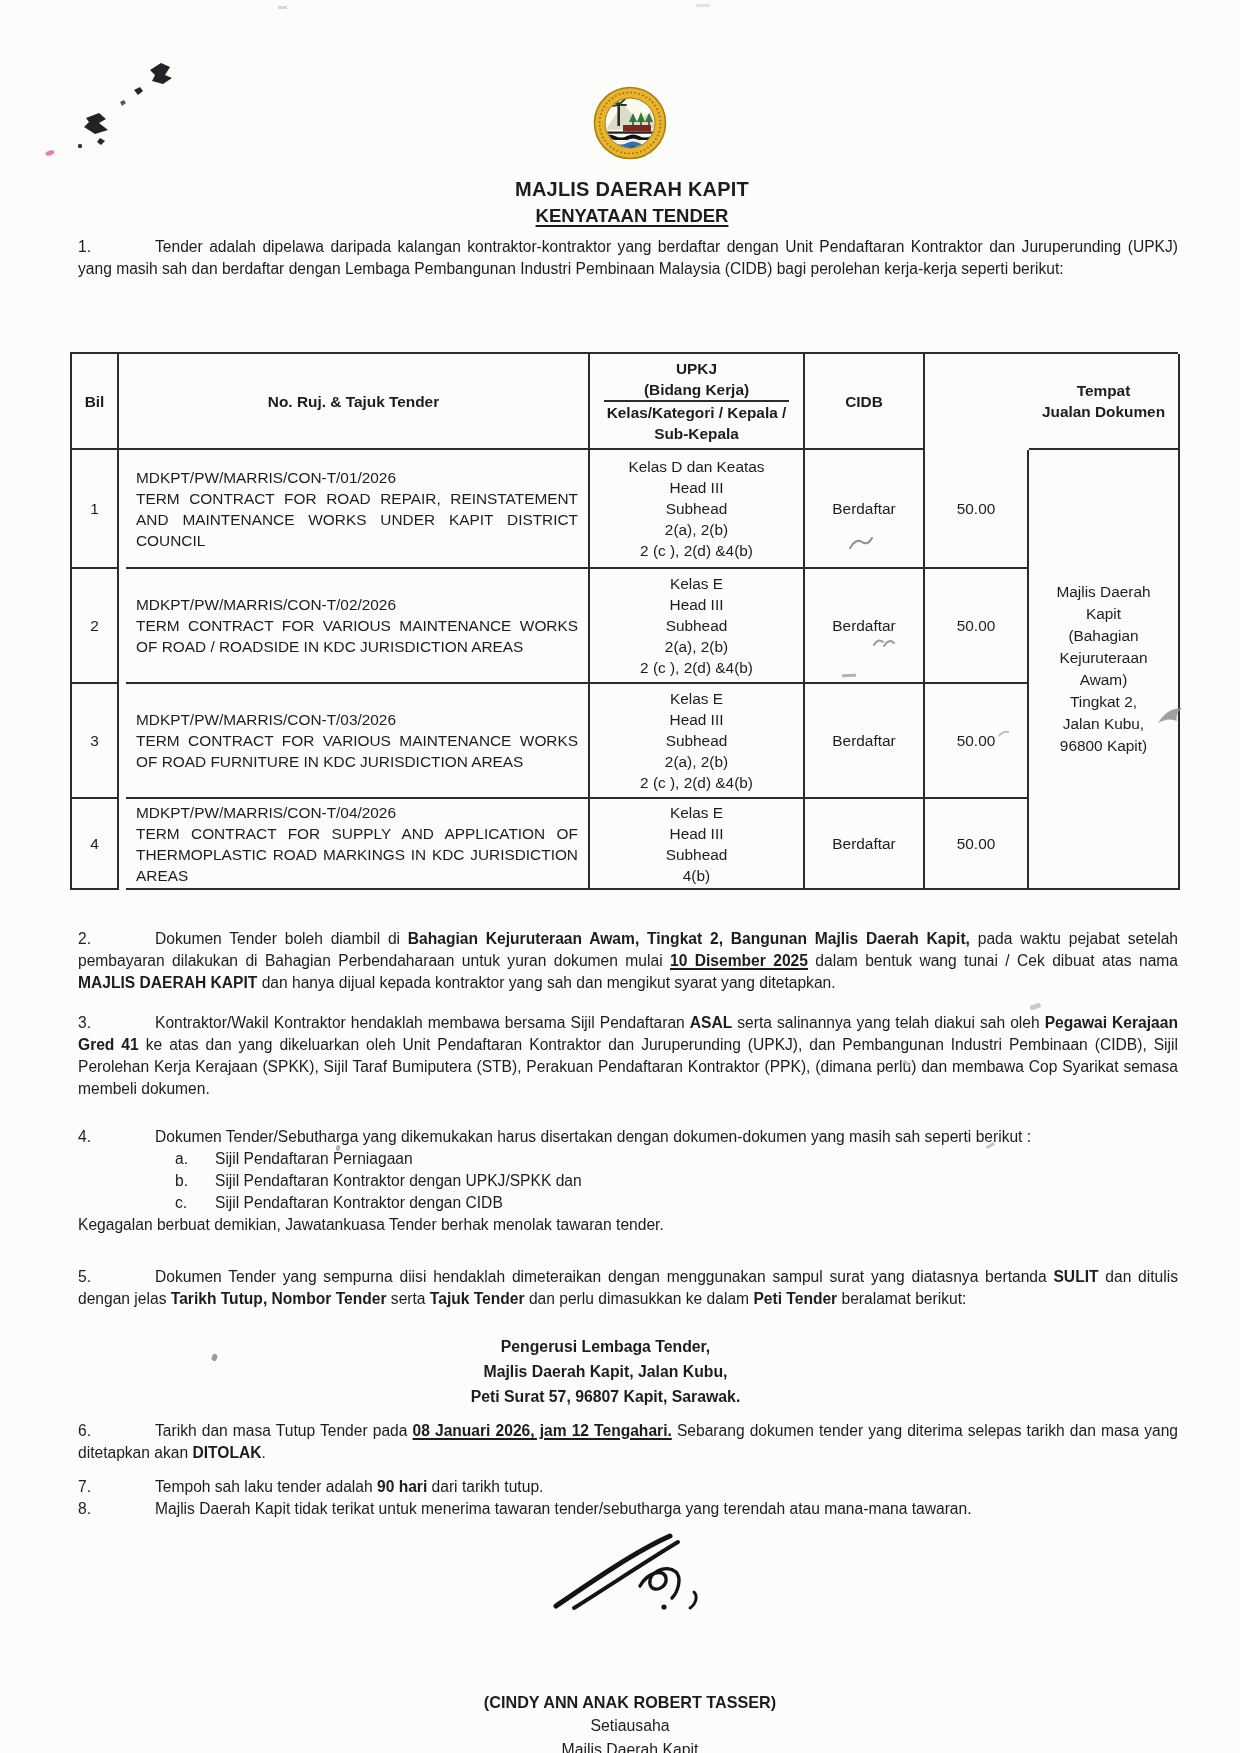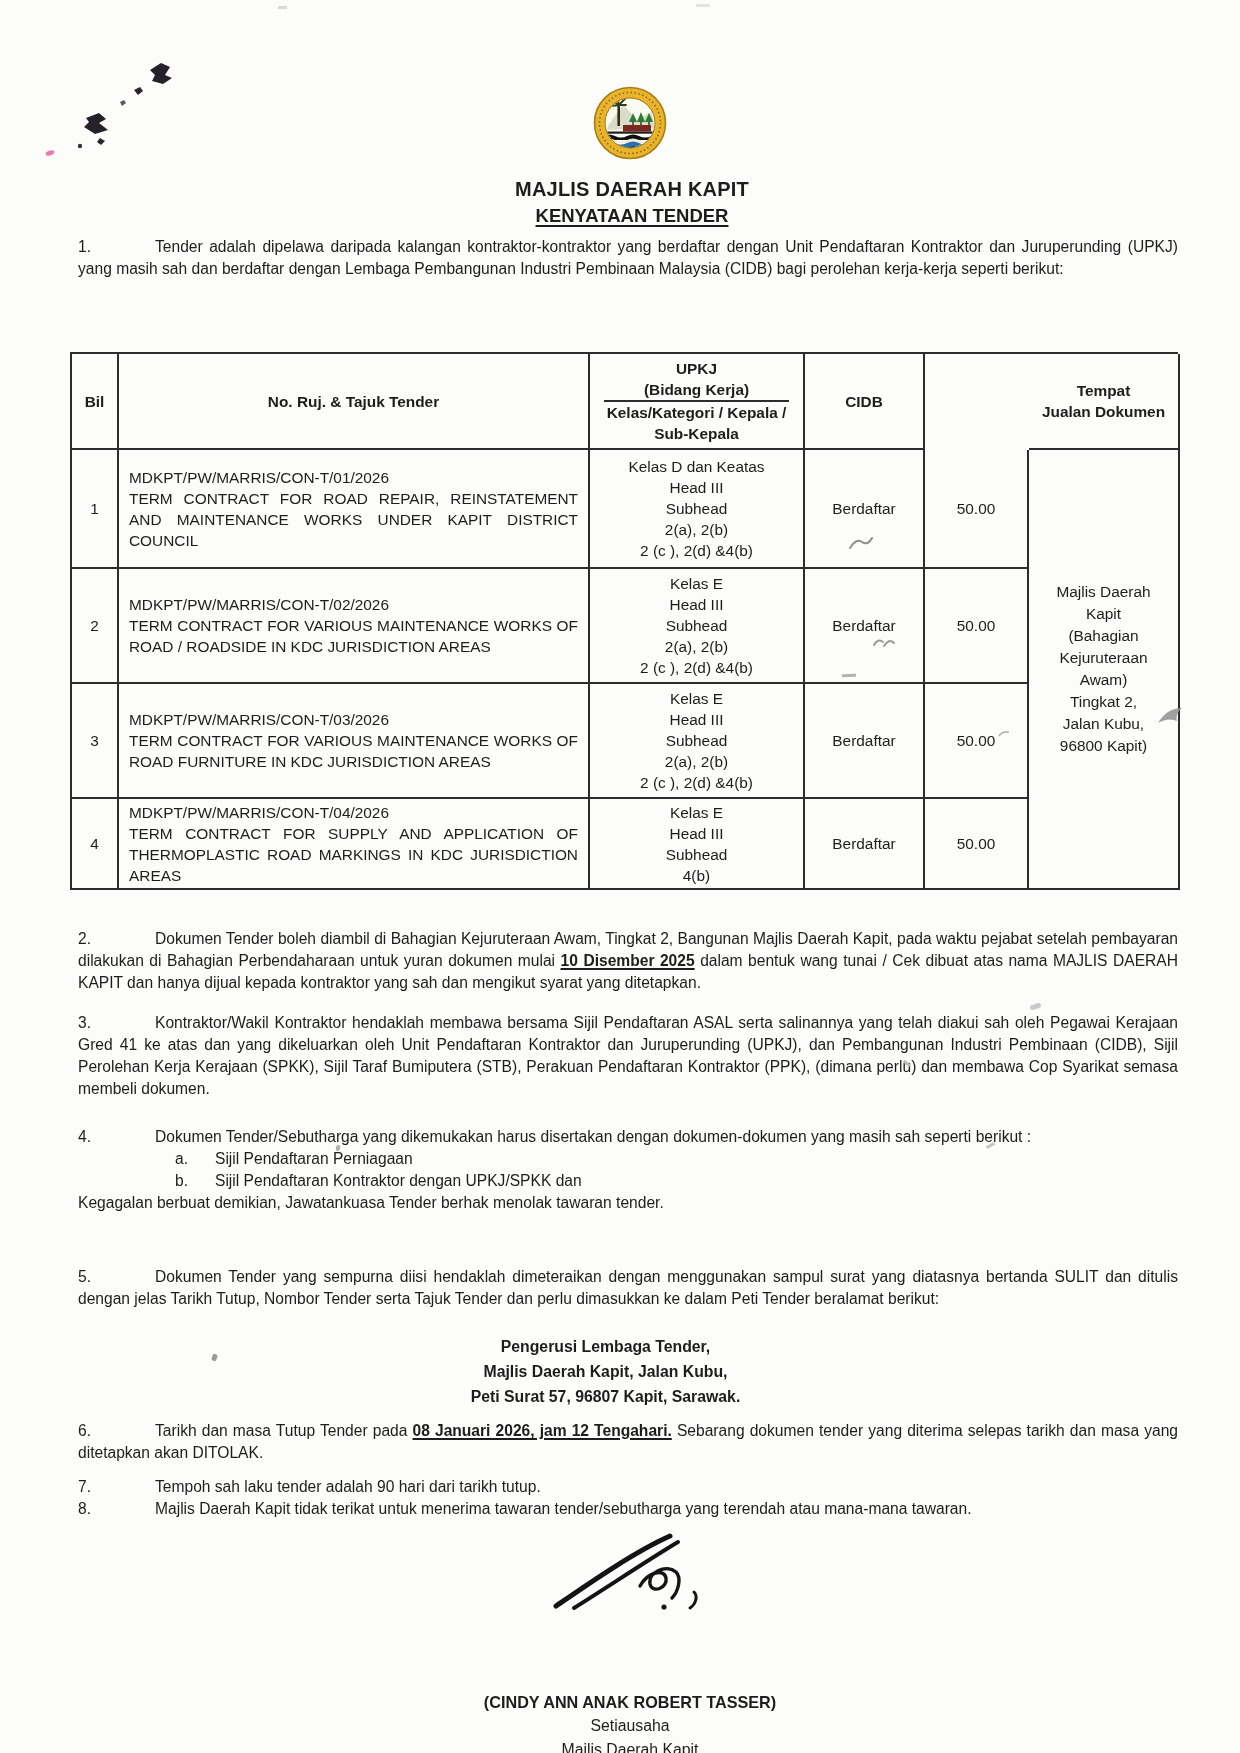--- a/index.html
+++ b/index.html
@@ -15,21 +15,21 @@
   }
   
   .logo{position:absolute;left:593px;top:86px;width:74px;height:74px;}
   .doc-header{position:absolute;left:12px;top:176px;width:1240px;text-align:center;}
   .org-name{font-size:20px;font-weight:700;letter-spacing:.2px;line-height:26px;}
   .doc-title{font-size:18.5px;font-weight:700;line-height:28px;text-decoration:underline;text-decoration-thickness:2px;text-underline-offset:3px;}
   
   .para{position:absolute;left:78px;width:1100px;text-align:justify;font-size:15.6px;line-height:22px;}
   .pnum{font-size:15.6px;}
   .ptab{display:inline-block;width:64px;}
-  .b{font-weight:400;}
+  .b{font-weight:700;}
   .bu{font-weight:700;text-decoration:underline;text-decoration-thickness:1.8px;text-underline-offset:2px;}
   .pos-p1{top:236px;}
   .pos-p2{top:928px;}
   .pos-p3{top:1012px;}
   .pos-p4{top:1126px;}
   .pos-p5{top:1266px;}
   .pos-p6{top:1420px;}
   .pos-p7{top:1476px;}
   .pos-p8{top:1498px;}
   .subitem{padding-left:97px;text-align:left;}
@@ -49,21 +49,21 @@
   }
   .cell{border-right:2px solid #2c2c2c;border-bottom:2px solid #2c2c2c;box-sizing:border-box;
         display:flex;align-items:center;justify-content:center;text-align:center;}
   .th{font-weight:700;}
   .pre{white-space:pre-line;}
   .c1{grid-column:1}.c2{grid-column:2}.c3{grid-column:3}.c4{grid-column:4}.c5{grid-column:5}.c6{grid-column:6}
   .hr{grid-row:1}.r1{grid-row:2}.r2{grid-row:3}.r3{grid-row:4}.r4{grid-row:5}
   .c-upkj{flex-direction:column;align-items:stretch;padding:14px;}
   .upkj-top{height:48px;border-bottom:2px solid #2c2c2c;display:flex;align-items:center;justify-content:center;}
   .upkj-bot{flex:1;display:flex;align-items:center;justify-content:center;}
-  .tajuk-cell{flex-direction:column;align-items:stretch;justify-content:center;text-align:left;padding:22px 10px;}
+  .tajuk-cell{flex-direction:column;align-items:stretch;justify-content:center;text-align:left;padding:22px 10px;margin-left:7px;}
   .tajuk-cell .ref{margin-bottom:0px;}
   .tajuk-cell .ttl{text-align:justify;}
   .tempat-merged{grid-column:6;grid-row:2/6;line-height:22px;}
   
   .sig-scribble{position:absolute;left:548px;top:1528px;}
   .sig-block{position:absolute;left:20px;top:1690px;width:1220px;text-align:center;line-height:24px;}
   .sig-name{font-size:16.2px;font-weight:700;}
   .sig-role,.sig-org{font-size:15.8px;}
   
   .artifact{position:absolute;pointer-events:none;}
@@ -217,20 +217,21 @@
   </svg>
 
   <div class="para pos-p2"><span class="pnum">2.</span><span class="ptab"></span><span>Dokumen Tender boleh diambil di </span><span class="b">Bahagian Kejuruteraan Awam, Tingkat 2, Bangunan Majlis Daerah Kapit,</span><span> pada waktu pejabat setelah pembayaran dilakukan di Bahagian Perbendaharaan untuk yuran dokumen mulai </span><span class="bu">10 Disember 2025</span><span> dalam bentuk wang tunai / Cek dibuat atas nama </span><span class="b">MAJLIS DAERAH KAPIT</span><span> dan hanya dijual kepada kontraktor yang sah dan mengikut syarat yang ditetapkan.</span></div>
 
   <div class="para pos-p3"><span class="pnum">3.</span><span class="ptab"></span><span>Kontraktor/Wakil Kontraktor hendaklah membawa bersama Sijil Pendaftaran </span><span class="b">ASAL</span><span> serta salinannya yang telah diakui sah oleh </span><span class="b">Pegawai Kerajaan Gred 41</span><span> ke atas dan yang dikeluarkan oleh Unit Pendaftaran Kontraktor dan Juruperunding (UPKJ), dan Pembangunan Industri Pembinaan (CIDB), Sijil Perolehan Kerja Kerajaan (SPKK), Sijil Taraf Bumiputera (STB), Perakuan Pendaftaran Kontraktor (PPK), (dimana perlu) dan membawa Cop Syarikat semasa membeli dokumen.</span></div>
 
   <div class="para pos-p4">
     <div><span class="pnum">4.</span><span class="ptab"></span><span>Dokumen Tender/Sebutharga yang dikemukakan harus disertakan dengan dokumen-dokumen yang masih sah seperti berikut :</span></div>
     <div class="subitem"><span class="sub-label">a.</span><span>Sijil Pendaftaran Perniagaan</span></div>
     <div class="subitem"><span class="sub-label">b.</span><span>Sijil Pendaftaran Kontraktor dengan UPKJ/SPKK dan</span></div>
+    <div class="subitem"><span class="sub-label">c.</span><span>Sijil Pendaftaran Kontraktor dengan CIDB</span></div>
     <div class="p4-footer">Kegagalan berbuat demikian, Jawatankuasa Tender berhak menolak tawaran tender.</div>
   </div>
 
   <div class="para pos-p5"><span class="pnum">5.</span><span class="ptab"></span><span>Dokumen Tender yang sempurna diisi hendaklah dimeteraikan dengan menggunakan sampul surat yang diatasnya bertanda </span><span class="b">SULIT</span><span> dan ditulis dengan jelas </span><span class="b">Tarikh Tutup, Nombor Tender</span><span> serta </span><span class="b">Tajuk Tender</span><span> dan perlu dimasukkan ke dalam </span><span class="b">Peti Tender</span><span> beralamat berikut:</span></div>
 
   <div class="address">
     <div>Pengerusi Lembaga Tender,</div>
     <div>Majlis Daerah Kapit, Jalan Kubu,</div>
     <div>Peti Surat 57, 96807 Kapit, Sarawak.</div>
   </div>

